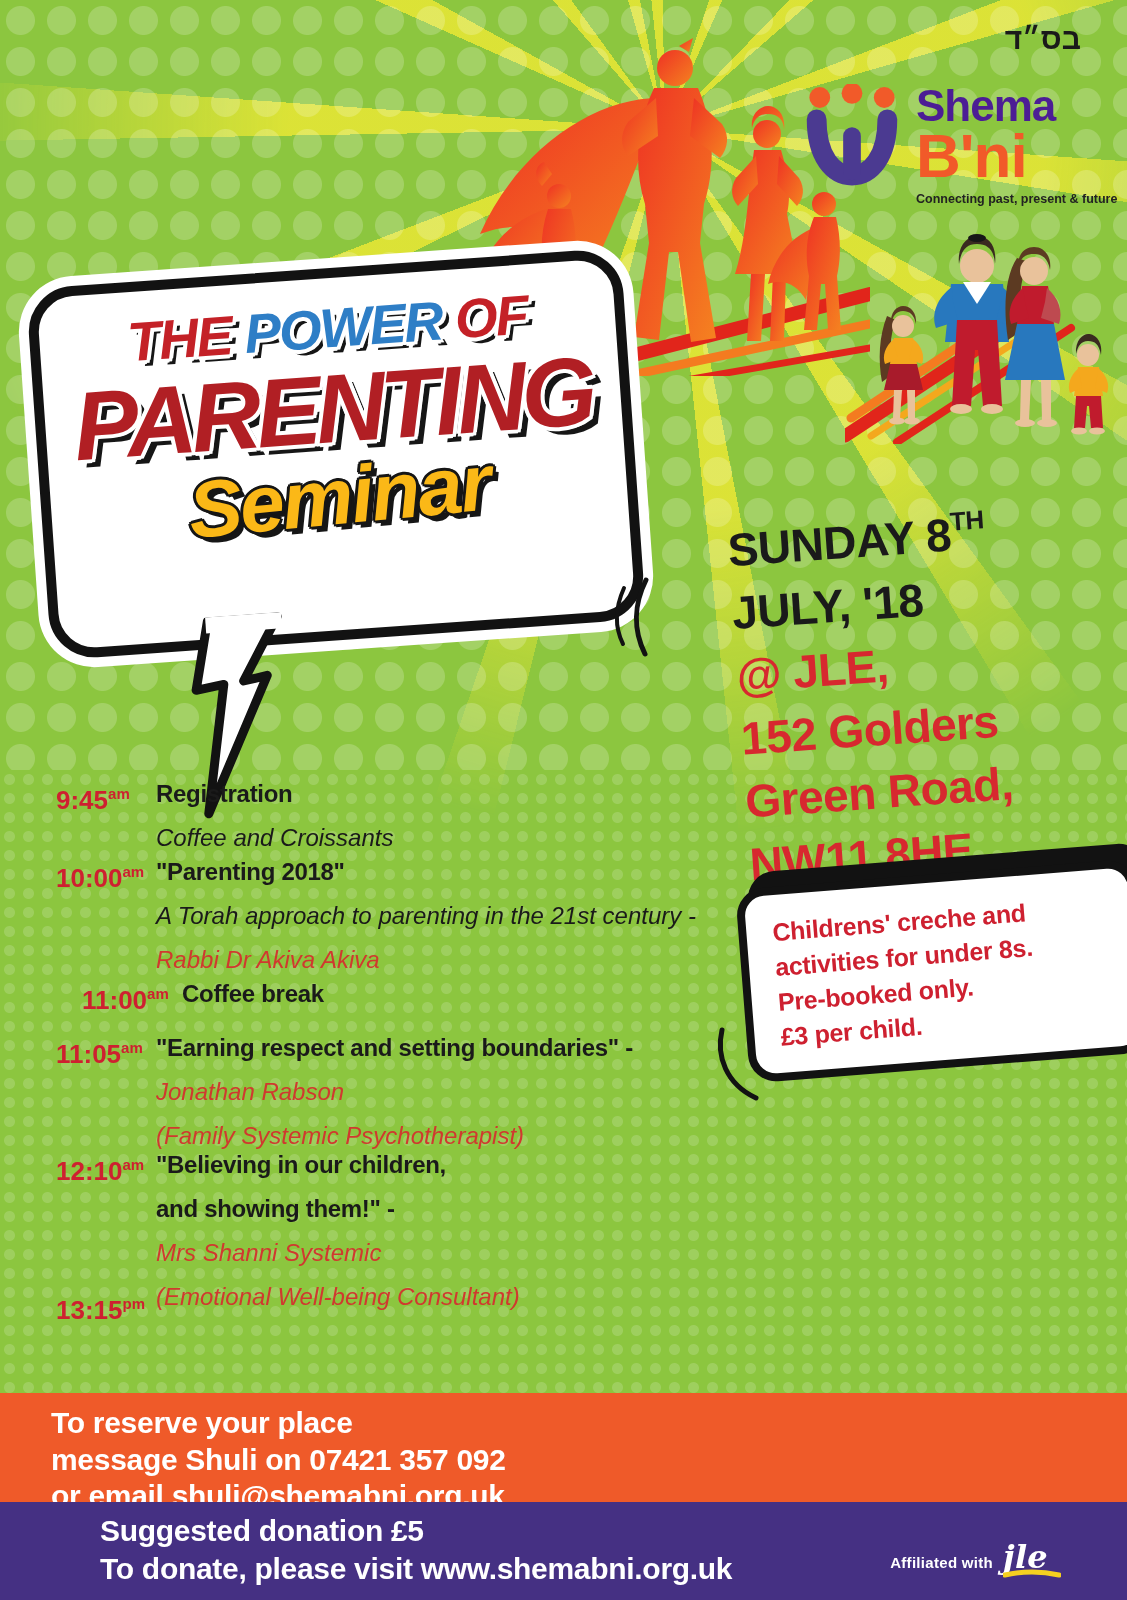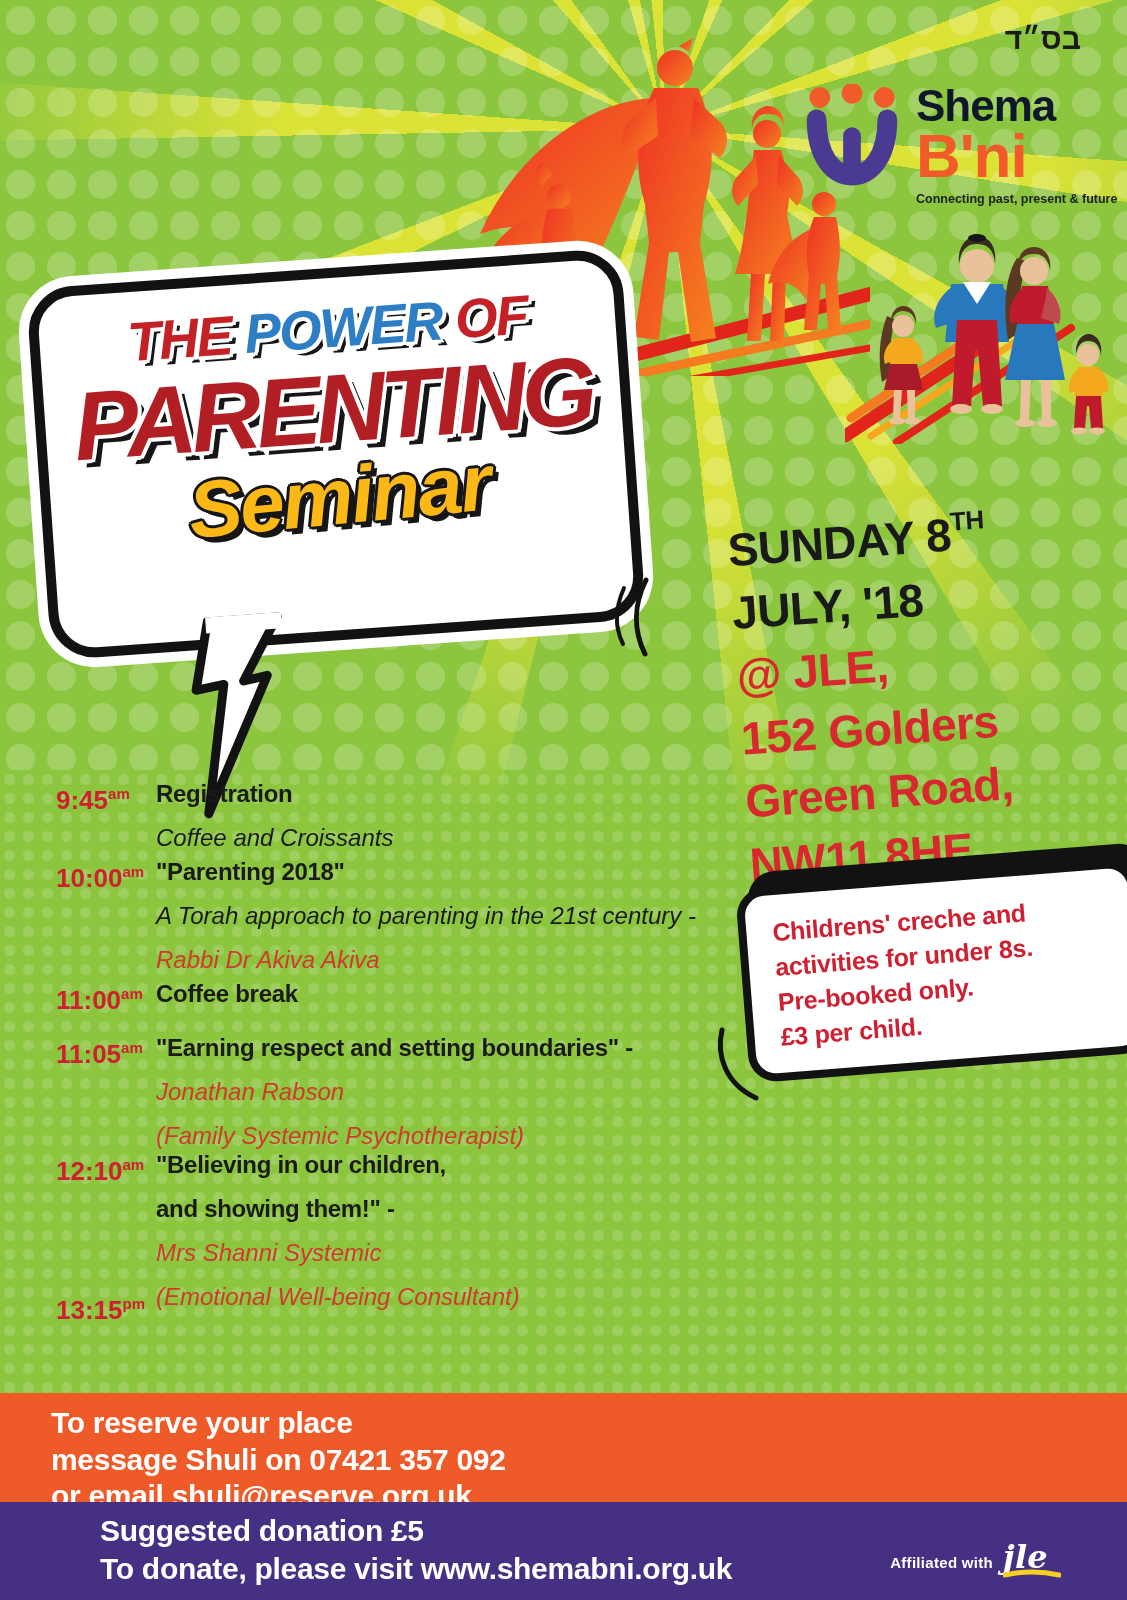--- a/index.html
+++ b/index.html
@@ -23,21 +23,21 @@
   }
   .dots-small{
     position:absolute;left:0;top:770px;width:100%;height:623px;
     background-image:radial-gradient(circle, rgba(255,255,255,0.16) 0 5px, rgba(255,255,255,0) 6px);
     background-size:19px 19px;
   }
   
   .hebrew{position:absolute;top:22px;right:46px;font-size:30px;font-weight:bold;color:#1a1a1a;}
   .logo{position:absolute;left:800px;top:84px;display:flex;}
   .logo-text{margin-left:12px;}
-  .logo-shema{font-size:44px;font-weight:900;color:#0f172a;letter-spacing:-1px;line-height:1;}
+  .logo-shema{font-size:44px;font-weight:900;color:#4c1d95;letter-spacing:-1px;line-height:1;}
   .logo-bni{font-size:62px;font-weight:900;color:#F15A29;letter-spacing:-1px;line-height:0.9;}
   .logo-tag{font-size:12.5px;font-weight:700;color:#222;margin-top:8px;letter-spacing:0;}
   
   .bubble{
     position:absolute;left:38px;top:268px;width:576px;height:352px;
     background:#fff;border:10px solid #121212;border-radius:46px;
     box-shadow:0 0 0 10px #ffffff;
     transform:rotate(-4deg);
     text-align:center;
   }
@@ -282,21 +282,21 @@
     </div>
   </div>
   <div class="srow" style="top:850px;">
     <div class="stime"><span>10:00</span><span class="ampm">am</span></div>
     <div class="sbody">
       <div class="stitle">"Parenting 2018"</div>
       <div class="snote">A Torah approach to parenting in the 21st century -</div>
       <div class="sspeaker">Rabbi  Dr Akiva Akiva</div>
     </div>
   </div>
-  <div class="srow" style="top:972px;">
+  <div class="srow" style="top:972px;margin-left:26px;">
     <div class="stime"><span>11:00</span><span class="ampm">am</span></div>
     <div class="sbody">
       <div class="stitle">Coffee break</div>
     </div>
   </div>
   <div class="srow" style="top:1026px;">
     <div class="stime"><span>11:05</span><span class="ampm">am</span></div>
     <div class="sbody">
       <div class="stitle">"Earning respect and setting boundaries" -</div>
       <div class="sspeaker">Jonathan Rabson</div>
@@ -312,21 +312,21 @@
       <div class="sspeaker">(Emotional Well-being Consultant)</div>
     </div>
   </div>
   <div class="srow" style="top:1282px;">
     <div class="stime"><span>13:15</span><span class="ampm">pm</span></div>
   </div>
 
   <div class="band-orange">
     <div>To reserve your place</div>
     <div>message Shuli on 07421 357 092</div>
-    <div>or email shuli@reserve.org.uk</div>
+    <div>or email shuli@shemabni.org.uk</div>
   </div>
 
   <div class="band-purple">
     <div>Suggested donation £5</div>
     <div>To donate, please visit www.shemabni.org.uk</div>
     <div class="affil">
       <span>Affiliated with</span>
       <span class="jle">
         <span>jle</span>
         <svg class="jle-swoosh" width="58" height="9" viewBox="0 0 58 9">

